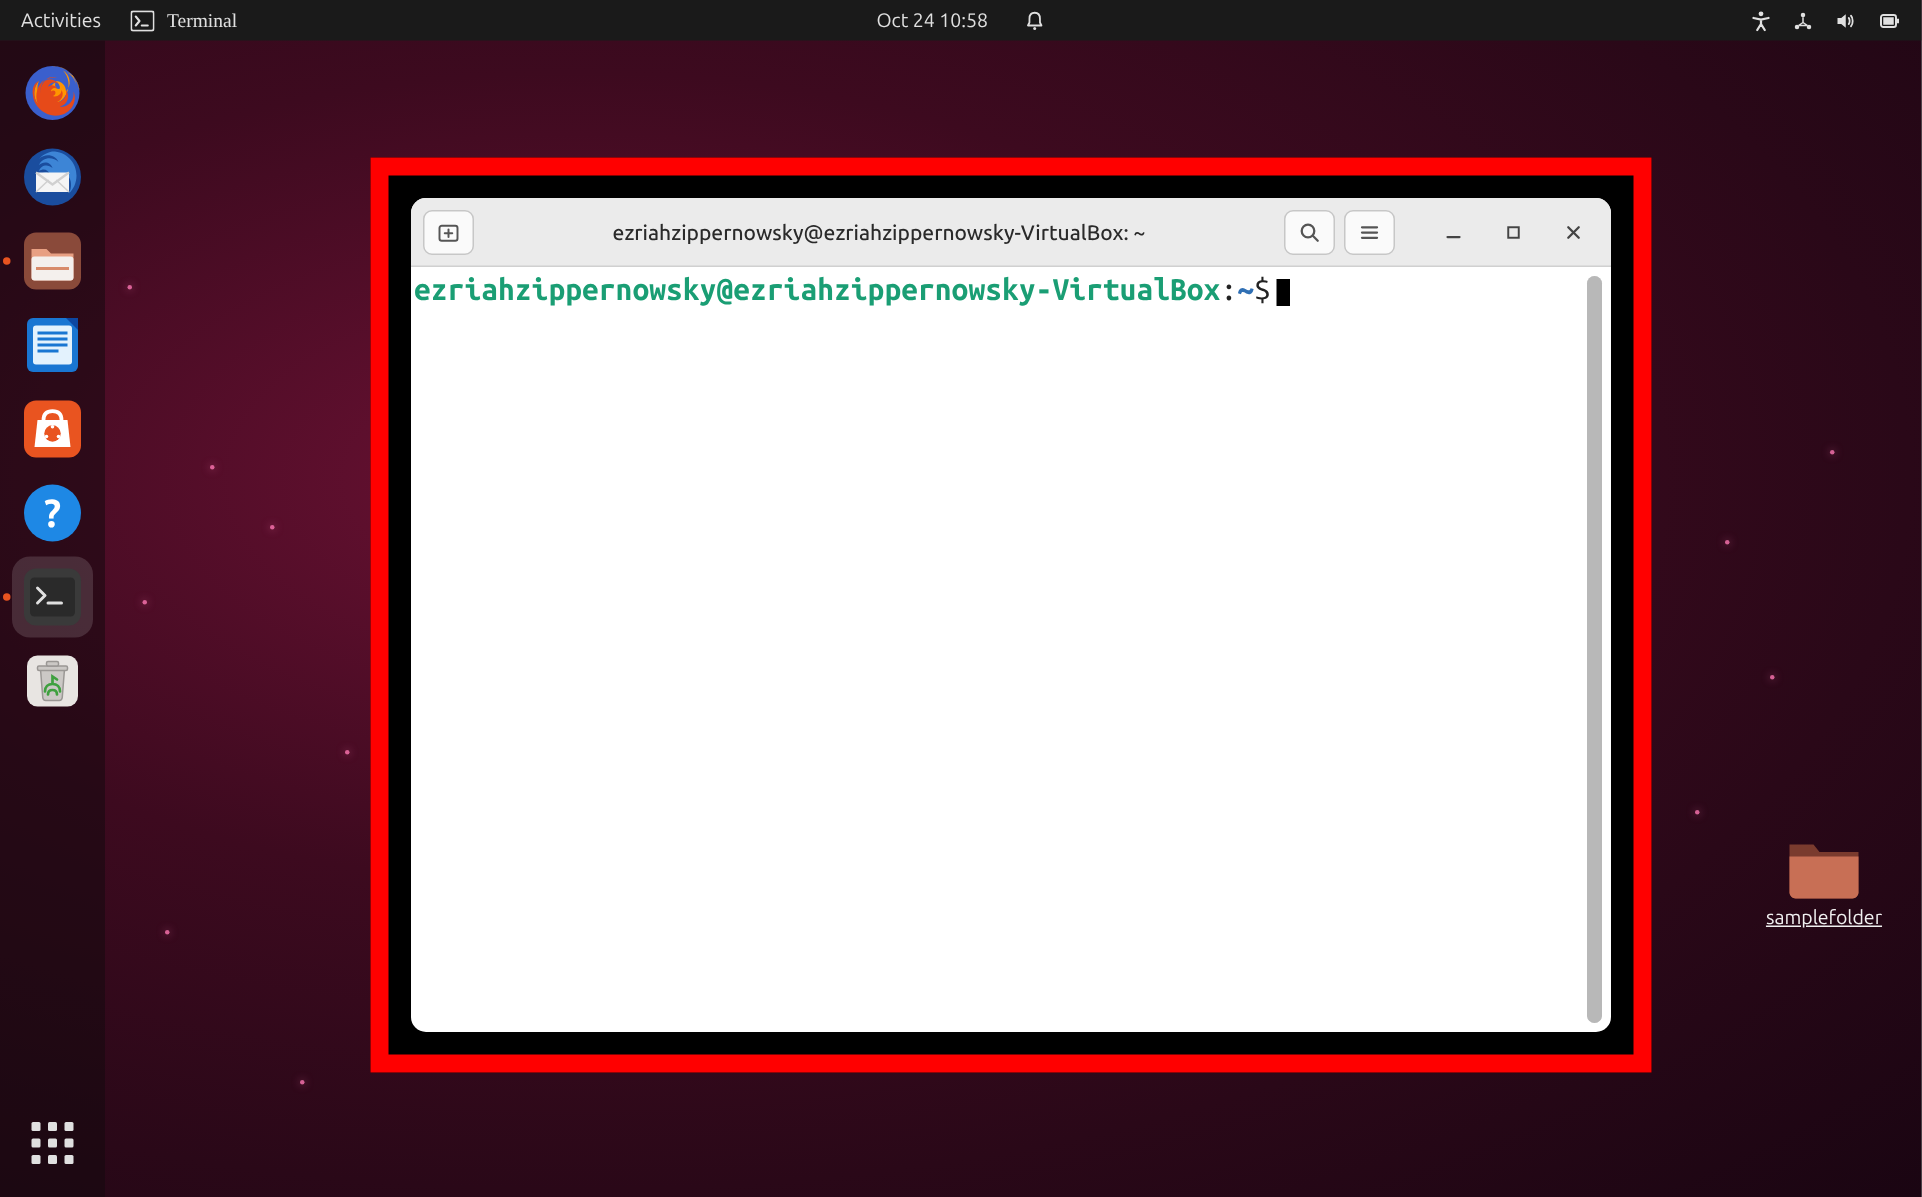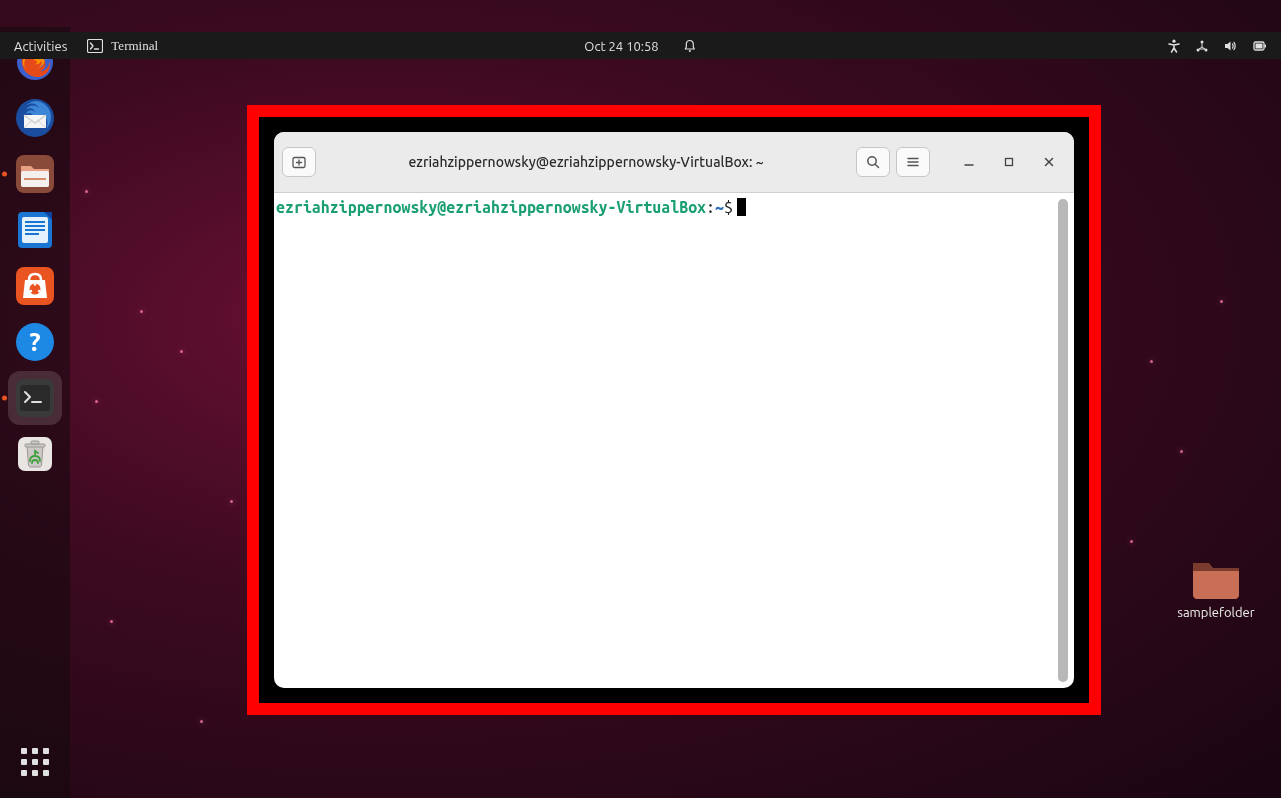--- a/index.html
+++ b/index.html
@@ -15,21 +15,20 @@
     .topbar {
       position: absolute;
       top: 0; left: 0; right: 0;
       height: 27px;
       background: #1a1a1a;
       color: #e0e0e0;
       display: flex;
       align-items: center;
       font-size: 13px;
       z-index: 100;
-      margin-top: 32px;
     }
     .topbar-left { display: flex; align-items: center; gap: 20px; padding-left: 14px; }
     .topbar-app { display: flex; align-items: center; gap: 8px; font-family: Liberation Serif, serif; }
     .topbar-center { position: absolute; left: 50%; transform: translateX(-50%); display: flex; align-items: center; gap: 24px; }
     .topbar-right { margin-left: auto; display: flex; align-items: center; gap: 14px; padding-right: 14px; }
     .topbar svg { display: block; }
     
     .dock {
       position: absolute;
       left: 0;
@@ -101,20 +100,21 @@
     }
     .desktop-icon {
       display: flex;
       flex-direction: column;
       align-items: center;
       gap: 4px;
       color: #f0f0f0;
       font-size: 13px;
       width: 90px;
       text-align: center;
+      text-decoration: underline;
     }
     
     .highlight-box {
       position: absolute;
       left: 247px;
       top: 105px;
       width: 854px;
       height: 610px;
       border: 12px solid #ff0000;
       background: #000;
@@ -126,21 +126,21 @@
       top: 15px;
       right: 15px;
       bottom: 15px;
       background: #fff;
       border-radius: 10px;
       overflow: hidden;
       display: flex;
       flex-direction: column;
     }
     .titlebar {
-      height: 61px;
+      height: 46px;
       background: #ebebeb;
       border-bottom: 1px solid #d0d0d0;
       display: flex;
       align-items: center;
       padding: 0 8px;
       gap: 6px;
     }
     .tb-btn {
       height: 30px;
       min-width: 34px;
@@ -162,21 +162,21 @@
     .win-btn {
       width: 34px; height: 30px;
       display: flex; align-items: center; justify-content: center;
       border-radius: 6px;
       cursor: pointer;
     }
     .terminal-body {
       flex: 1;
       padding: 4px 6px 4px 2px;
       font-family: 'Ubuntu Mono', 'DejaVu Sans Mono', monospace;
-      font-size: 16px;
+      font-size: 20px;
       position: relative;
       display: flex;
       justify-content: flex-end;
     }
     .terminal-text { flex: 1; line-height: 21px; }
     .prompt-user { color: #1a9e74; font-weight: bold; }
     .prompt-path { color: #2f6fb4; font-weight: bold; }
     .prompt-sep { color: #222; }
     .cursor {
       display: inline-block;

